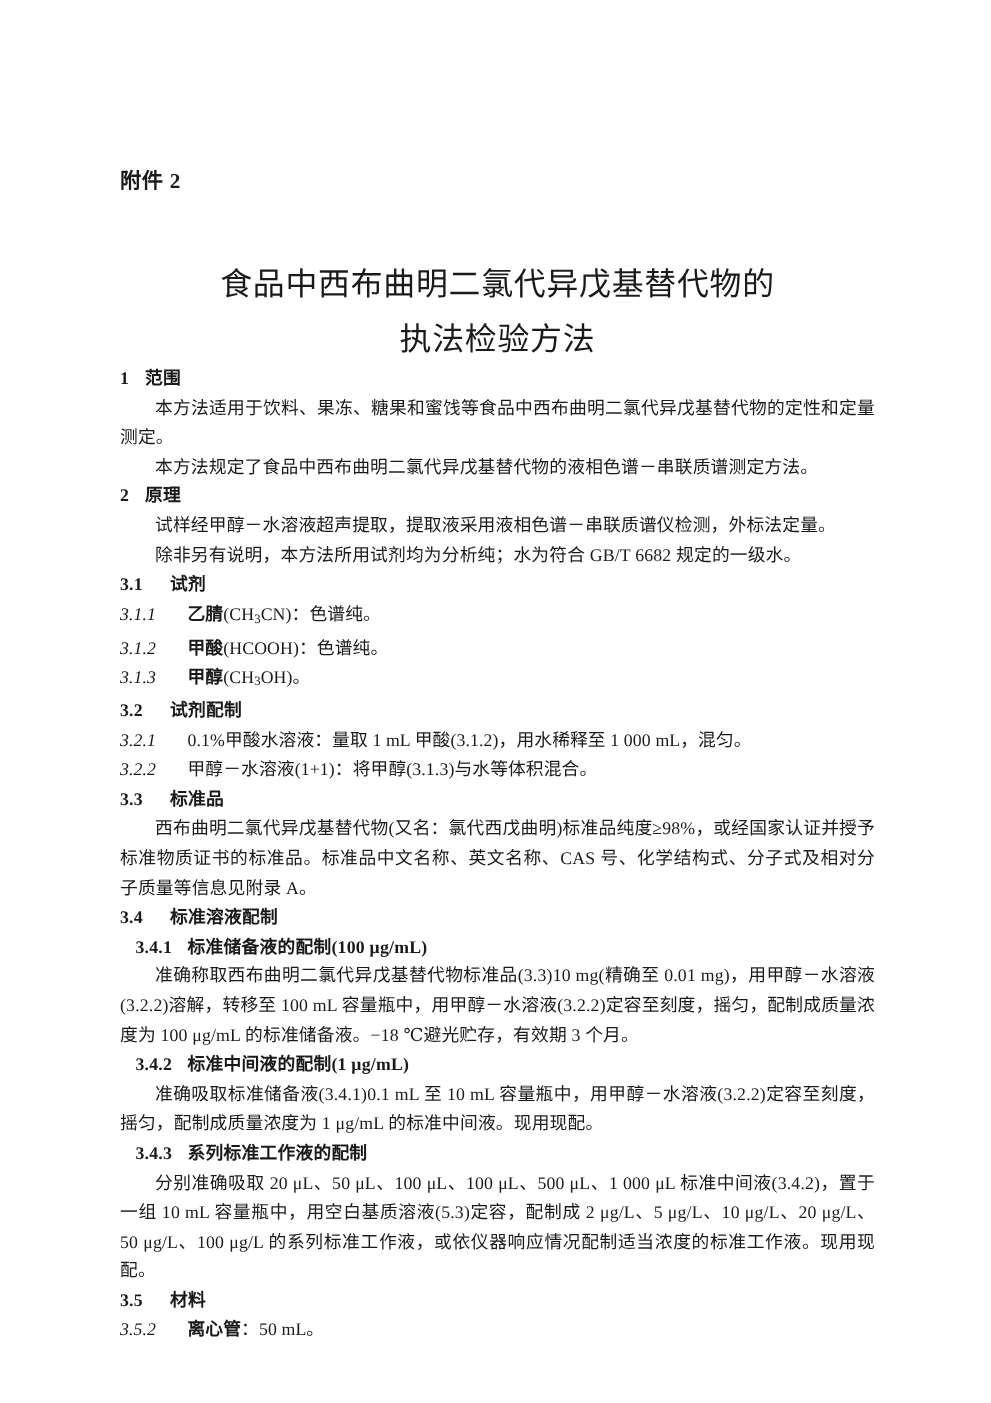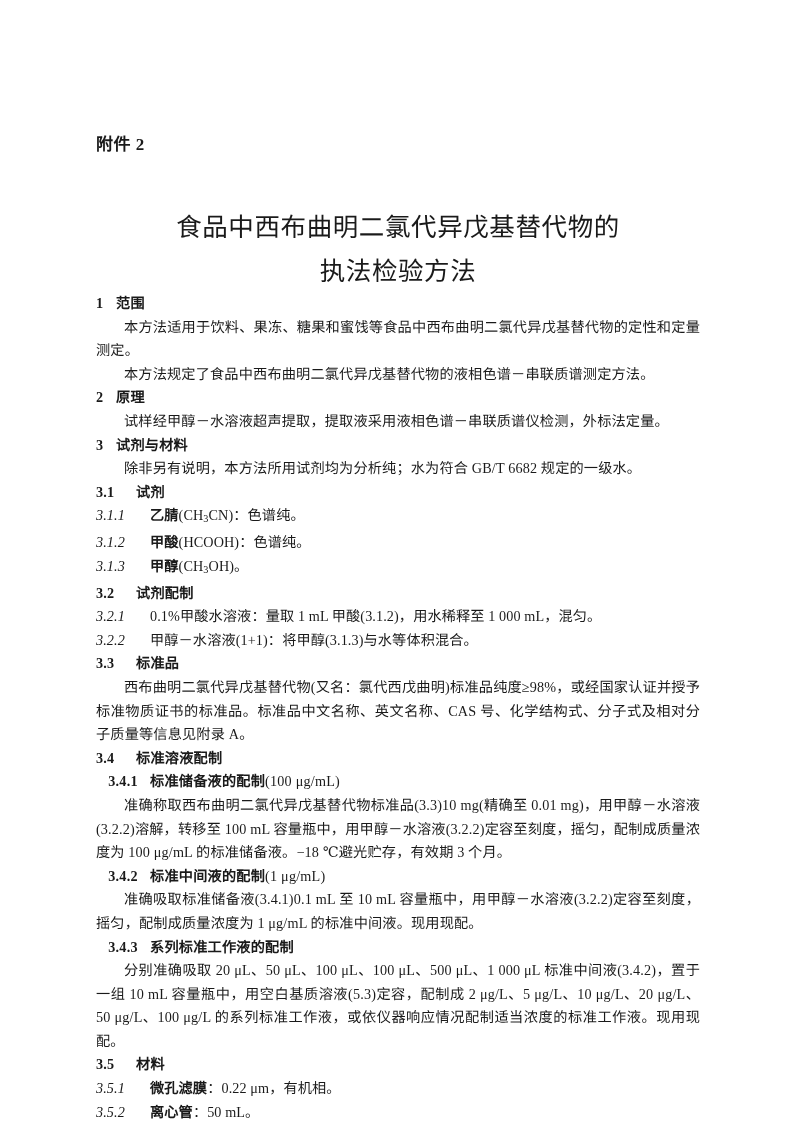--- a/index.html
+++ b/index.html
@@ -64,21 +64,21 @@
     white-space: nowrap;
   }
   .sec-head .num {
     display: inline-block;
     font-weight: bold;
   }
   .sec-head .num.w1 { min-width: 20px; }
   .sec-head .num.w2 { min-width: 40px; }
   .sec-head .num.w3 { min-width: 54px; text-align: center; }
   .sec-head .thin { font-weight: bold; }
-  .sec-head .paren { font-weight: normal; }
+  .sec-head .paren { font-weight: bold; }
 
   .item {
     margin: 0;
     white-space: nowrap;
     letter-spacing: 0.1px;
   }
   .item .num {
     display: inline-block;
     min-width: 54px;
     font-style: italic;
@@ -111,21 +111,20 @@
 
   <div class="body-col">
 
     <div class="sec-head"><span class="num w1">1</span><span>范围</span></div>
     <p class="para">本方法适用于饮料、果冻、糖果和蜜饯等食品中西布曲明二氯代异戊基替代物的定性和定量测定。</p>
     <p class="para">本方法规定了食品中西布曲明二氯代异戊基替代物的液相色谱－串联质谱测定方法。</p>
 
     <div class="sec-head"><span class="num w1">2</span><span>原理</span></div>
     <p class="para">试样经甲醇－水溶液超声提取，提取液采用液相色谱－串联质谱仪检测，外标法定量。</p>
 
-    <div class="sec-head"><span class="num w1">3</span><span>试剂与材料</span></div>
     <p class="para">除非另有说明，本方法所用试剂均为分析纯；水为符合 GB/T 6682 规定的一级水。</p>
 
     <div class="sec-head"><span class="num w2">3.1</span><span>试剂</span></div>
 
     <div class="item"><span class="num">3.1.1</span><span class="lbl">乙腈</span><span class="nowrap"><span>(CH</span><sub>3</sub><span>CN)</span></span><span>：色谱纯。</span></div>
 
     <div class="item"><span class="num">3.1.2</span><span class="lbl">甲酸</span><span>(HCOOH)</span><span>：色谱纯。</span></div>
 
     <div class="item"><span class="num">3.1.3</span><span class="lbl">甲醇</span><span class="nowrap"><span>(CH</span><sub>3</sub><span>OH)</span></span><span>。</span></div>
 
@@ -144,18 +143,17 @@
     <p class="para">准确称取西布曲明二氯代异戊基替代物标准品(3.3)10 mg(精确至 0.01 mg)，用甲醇－水溶液(3.2.2)溶解，转移至 100 mL 容量瓶中，用甲醇－水溶液(3.2.2)定容至刻度，摇匀，配制成质量浓度为 100 μg/mL 的标准储备液。−18 ℃避光贮存，有效期 3 个月。</p>
 
     <div class="sec-head"><span class="num w3">3.4.2</span><span class="thin">标准中间液的配制</span><span class="paren">(1 μg/mL)</span></div>
     <p class="para">准确吸取标准储备液(3.4.1)0.1 mL 至 10 mL 容量瓶中，用甲醇－水溶液(3.2.2)定容至刻度，摇匀，配制成质量浓度为 1 μg/mL 的标准中间液。现用现配。</p>
 
     <div class="sec-head"><span class="num w3">3.4.3</span><span class="thin">系列标准工作液的配制</span></div>
     <p class="para">分别准确吸取 20 μL、50 μL、100 μL、100 μL、500 μL、1 000 μL 标准中间液(3.4.2)，置于一组 10 mL 容量瓶中，用空白基质溶液(5.3)定容，配制成 2 μg/L、5 μg/L、10 μg/L、20 μg/L、50 μg/L、100 μg/L 的系列标准工作液，或依仪器响应情况配制适当浓度的标准工作液。现用现配。</p>
 
     <div class="sec-head"><span class="num w2">3.5</span><span>材料</span></div>
 
-    <div class="item"><span class="num">3.5.1</span><span class="lbl">微孔滤膜</span><span>：0.22 μm，有机相。</span></div>
 
     <div class="item"><span class="num">3.5.2</span><span class="lbl">离心管</span><span>：50 mL。</span></div>
 
   </div>
 </div>
 
 </body></html>

